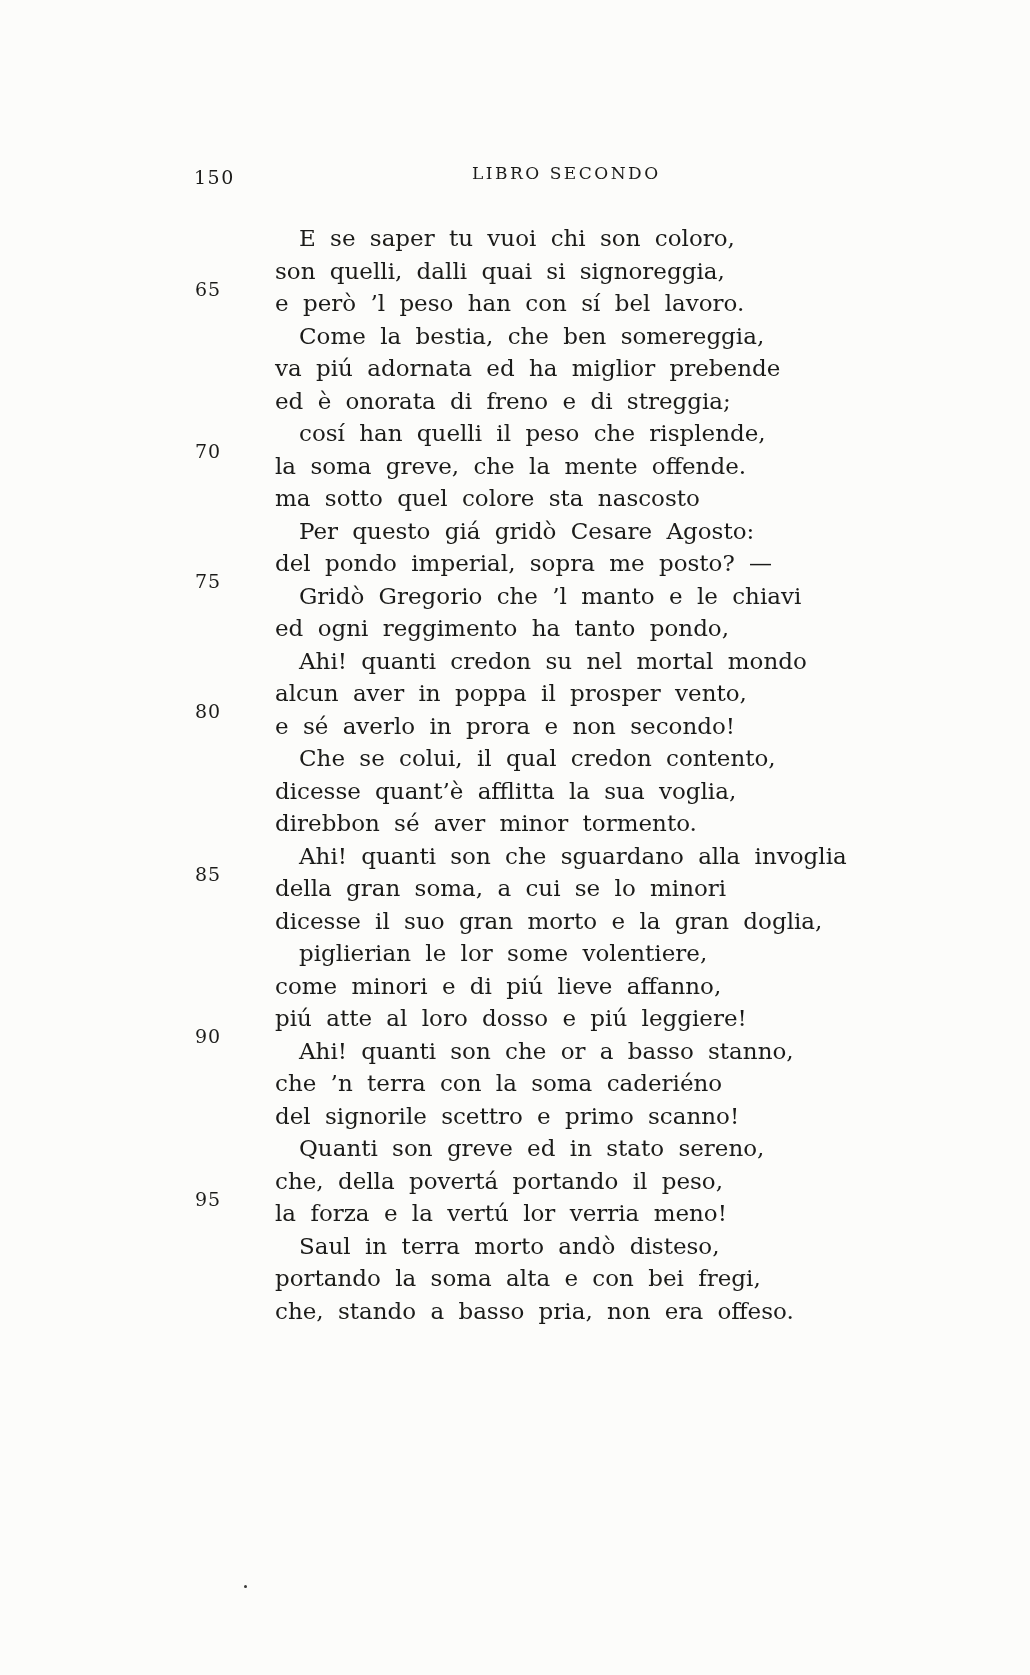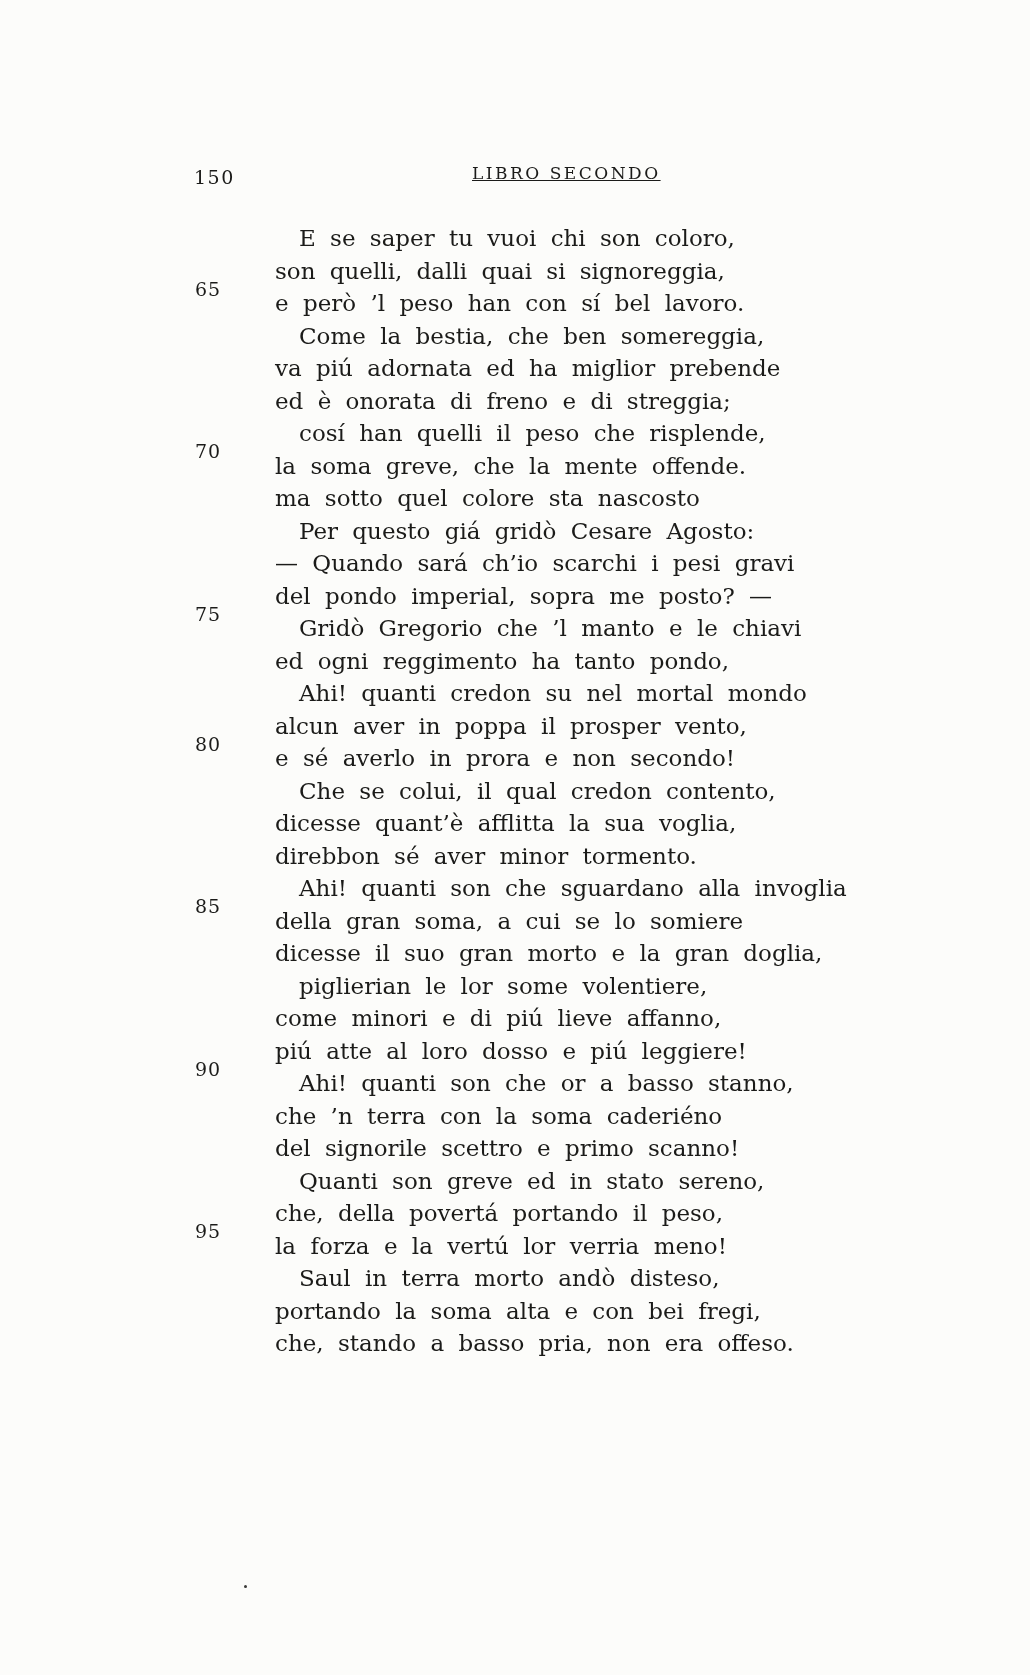--- a/index.html
+++ b/index.html
@@ -22,21 +22,20 @@
     top: 166px;
     font-size: 19px;
     letter-spacing: 1.5px;
   }
   .running-title {
     position: absolute;
     left: 472px;
     top: 163px;
     font-size: 17px;
     letter-spacing: 2.5px;
-    text-decoration: underline;
   }
   .poem {
     position: absolute;
     left: 0;
     top: 222px;
     width: 100%;
   }
   .vline {
     position: relative;
     height: 32.5px;
@@ -106,23 +105,20 @@
     <div class="vline">
         <span class="vtxt">la soma greve, che la mente offende.</span>
       </div>
     <div class="vline">
         <span class="vtxt">ma sotto quel colore sta nascosto</span>
       </div>
     <div class="vline ind">
         <span class="vtxt">Per questo giá gridò Cesare Agosto:</span>
       </div>
     <div class="vline">
-        <span class="vtxt">— Quando sará ch’io scarchi i pesi gravi</span>
-      </div>
-    <div class="vline">
         <span class="vnum">75</span>
         <span class="vtxt">del pondo imperial, sopra me posto? —</span>
       </div>
     <div class="vline ind">
         <span class="vtxt">Gridò Gregorio che ’l manto e le chiavi</span>
       </div>
     <div class="vline">
         <span class="vtxt">ed ogni reggimento ha tanto pondo,</span>
       </div>
     <div class="vline ind">
@@ -142,21 +138,21 @@
         <span class="vtxt">dicesse quant’è afflitta la sua voglia,</span>
       </div>
     <div class="vline">
         <span class="vtxt">direbbon sé aver minor tormento.</span>
       </div>
     <div class="vline ind">
         <span class="vnum">85</span>
         <span class="vtxt">Ahi! quanti son che sguardano alla invoglia</span>
       </div>
     <div class="vline">
-        <span class="vtxt">della gran soma, a cui se lo somiere</span>
+        <span class="vtxt">della gran soma, a cui se lo minori</span>
       </div>
     <div class="vline">
         <span class="vtxt">dicesse il suo gran morto e la gran doglia,</span>
       </div>
     <div class="vline ind">
         <span class="vtxt">piglierian le lor some volentiere,</span>
       </div>
     <div class="vline">
         <span class="vtxt">come minori e di piú lieve affanno,</span>
       </div>

